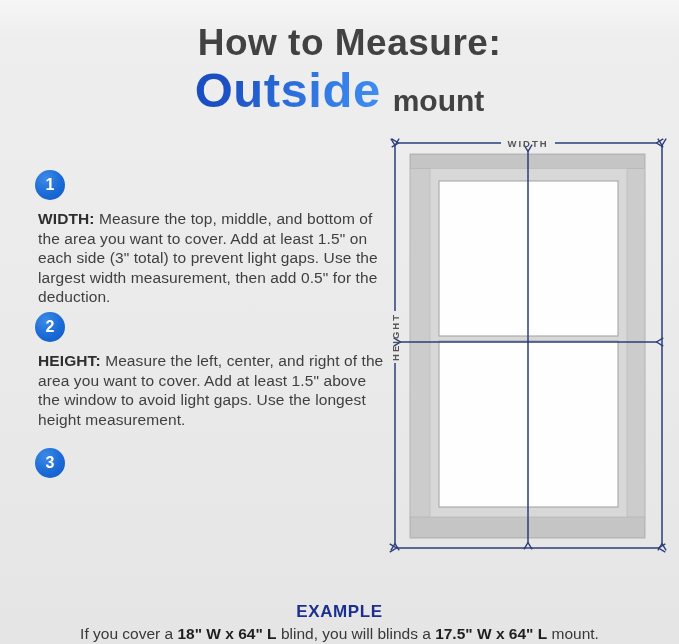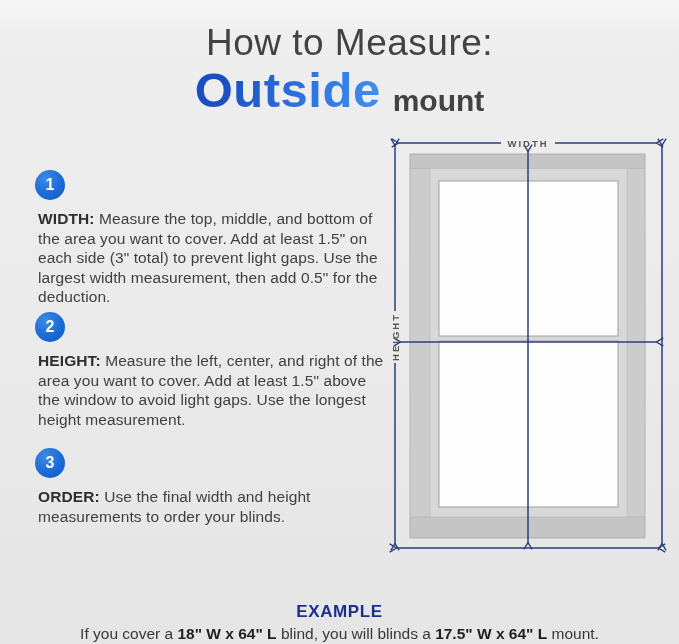--- a/index.html
+++ b/index.html
@@ -8,21 +8,21 @@
     font-family:"Liberation Sans", sans-serif;
     -webkit-font-smoothing:antialiased;
   }
   .canvas {
     position:relative; width:679px; height:644px; overflow:hidden;
     background:linear-gradient(180deg,#f6f6f6 0%,#eeeeee 6%,#eaeaea 55%,#e5e5e5 100%);
   }
 
   
   .title-block { position:absolute; top:24px; left:0; width:100%; text-align:center; line-height:1.05; }
-  .title-line1 { font-size:37px; font-weight:400; color:#424242; letter-spacing:.5px;padding-left:20px; }
+  .title-line1 { font-size:37px; font-weight:700; color:#424242; letter-spacing:.5px;padding-left:20px; }
   .title-line2 { margin-top:2px; display:flex; justify-content:center; align-items:flex-end; gap:12px; }
   .title-highlight {
     font-size:49px; font-weight:800; letter-spacing:.5px;
     background:linear-gradient(100deg,#1b4ec2 15%,#2f74e0 60%,#3f8bee 95%);
     -webkit-background-clip:text; background-clip:text; color:transparent;
   }
   .title-suffix { font-size:30px; font-weight:700; color:#424242; }
 
   
   .steps { position:absolute; left:38px; top:170px; width:346px; height:400px; }
@@ -69,21 +69,20 @@
     <div class="step step-1">
       <div class="badge">1</div>
       <p><strong>WIDTH:</strong> <span>Measure the top, middle, and bottom of the area you want to cover. Add at least 1.5" on each side (3" total) to prevent light gaps. Use the largest width measurement, then add 0.5" for the deduction.</span></p>
     </div>
     <div class="step step-2">
       <div class="badge">2</div>
       <p><strong>HEIGHT:</strong> <span>Measure the left, center, and right of the area you want to cover. Add at least 1.5" above the window to avoid light gaps. Use the longest height measurement.</span></p>
     </div>
     <div class="step step-3">
       <div class="badge">3</div>
-      <p><strong>ORDER:</strong> <span>Use the final width and height measurements to order your blinds.</span></p>
     </div>
   </section>
 
   <div class="diagram">
     <svg width="300" height="440" viewBox="0 0 300 440" xmlns="http://www.w3.org/2000/svg">
       <defs>
         <marker id="ah" viewBox="-1 -6 10 12" refX="0.5" refY="0" markerWidth="9" markerHeight="11" orient="auto-start-reverse" markerUnits="userSpaceOnUse">
           <path d="M7.5,-4.6 L0,0 L7.5,4.6" fill="none" stroke="#2c3e7b" stroke-width="1.5"></path>
         </marker>
       </defs>

